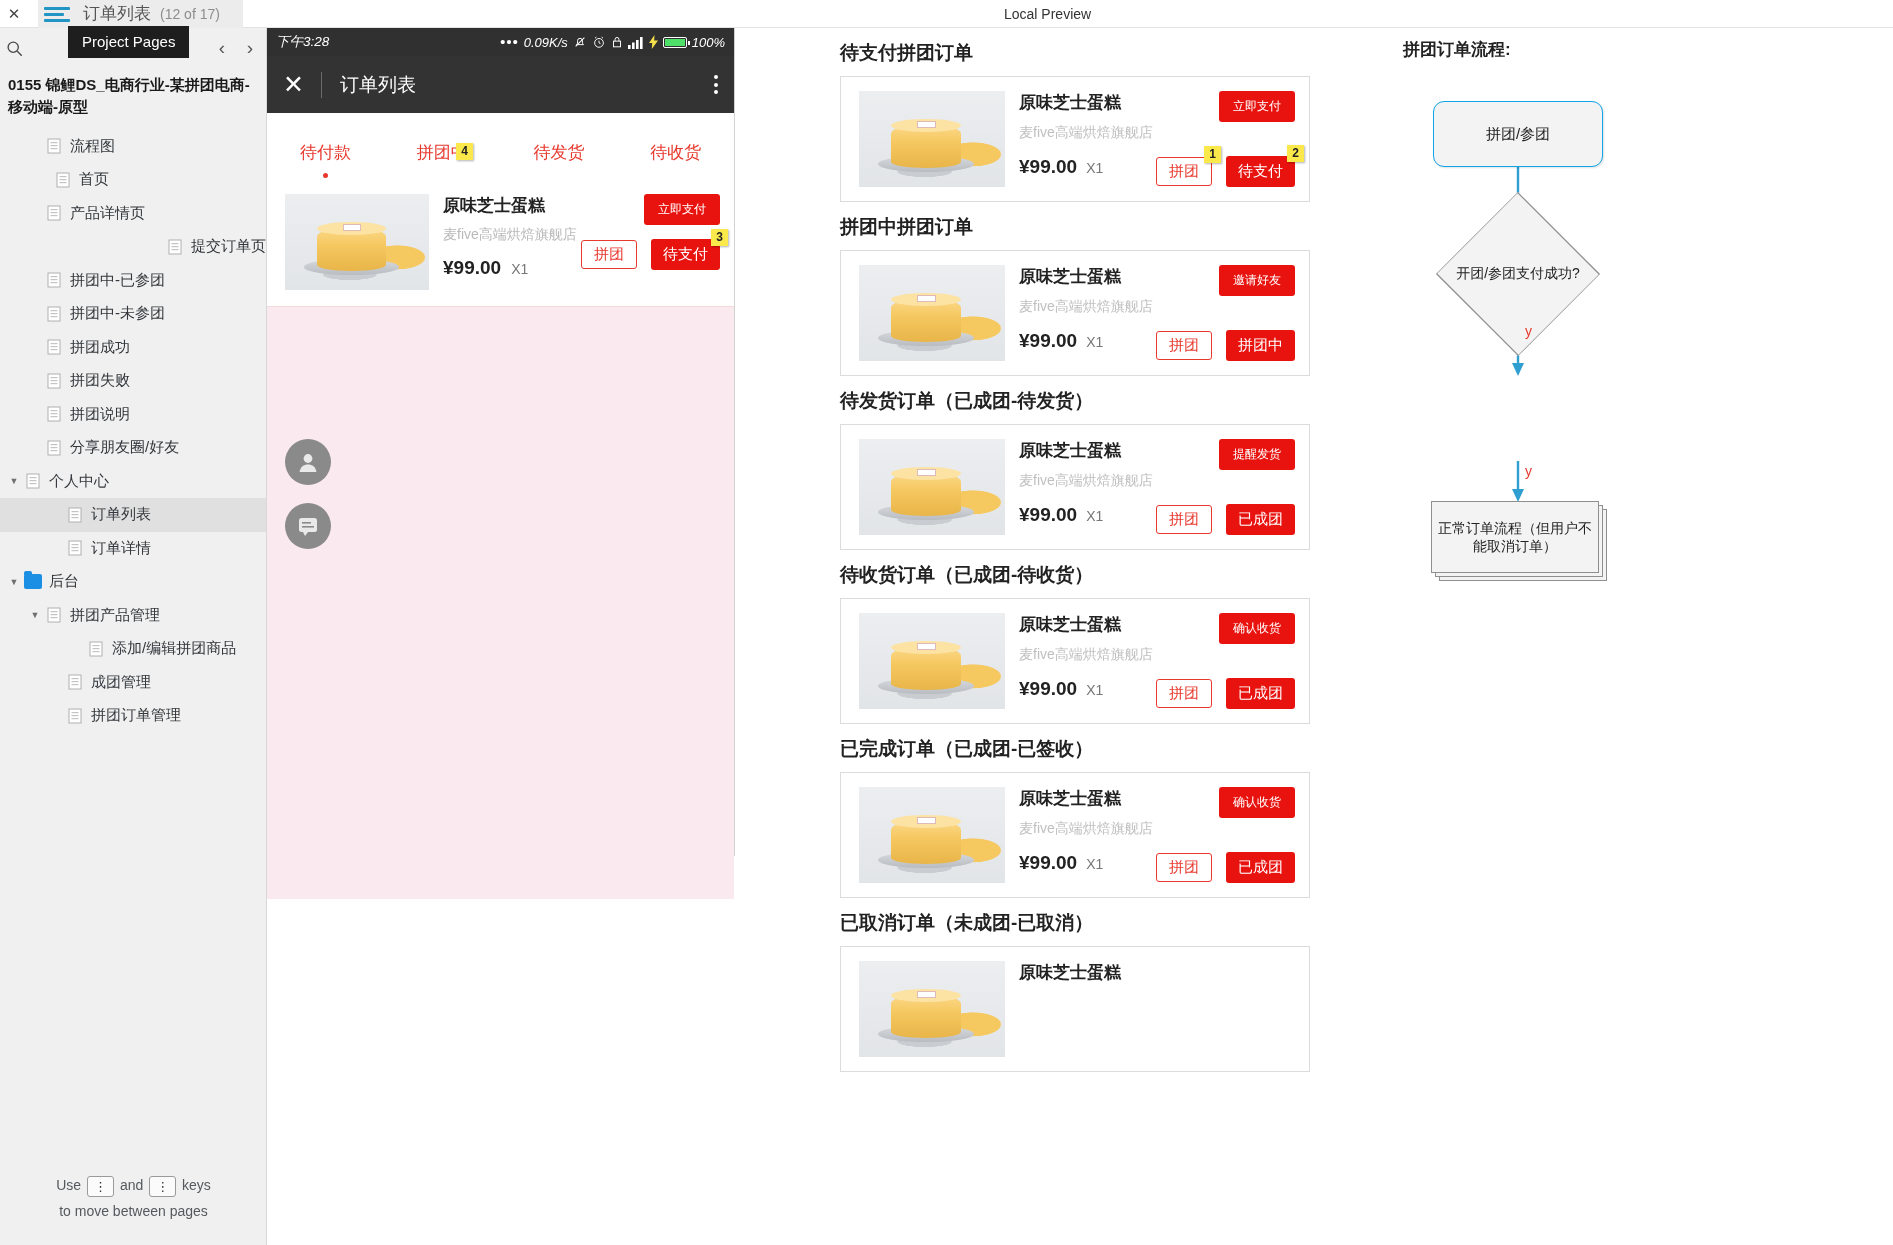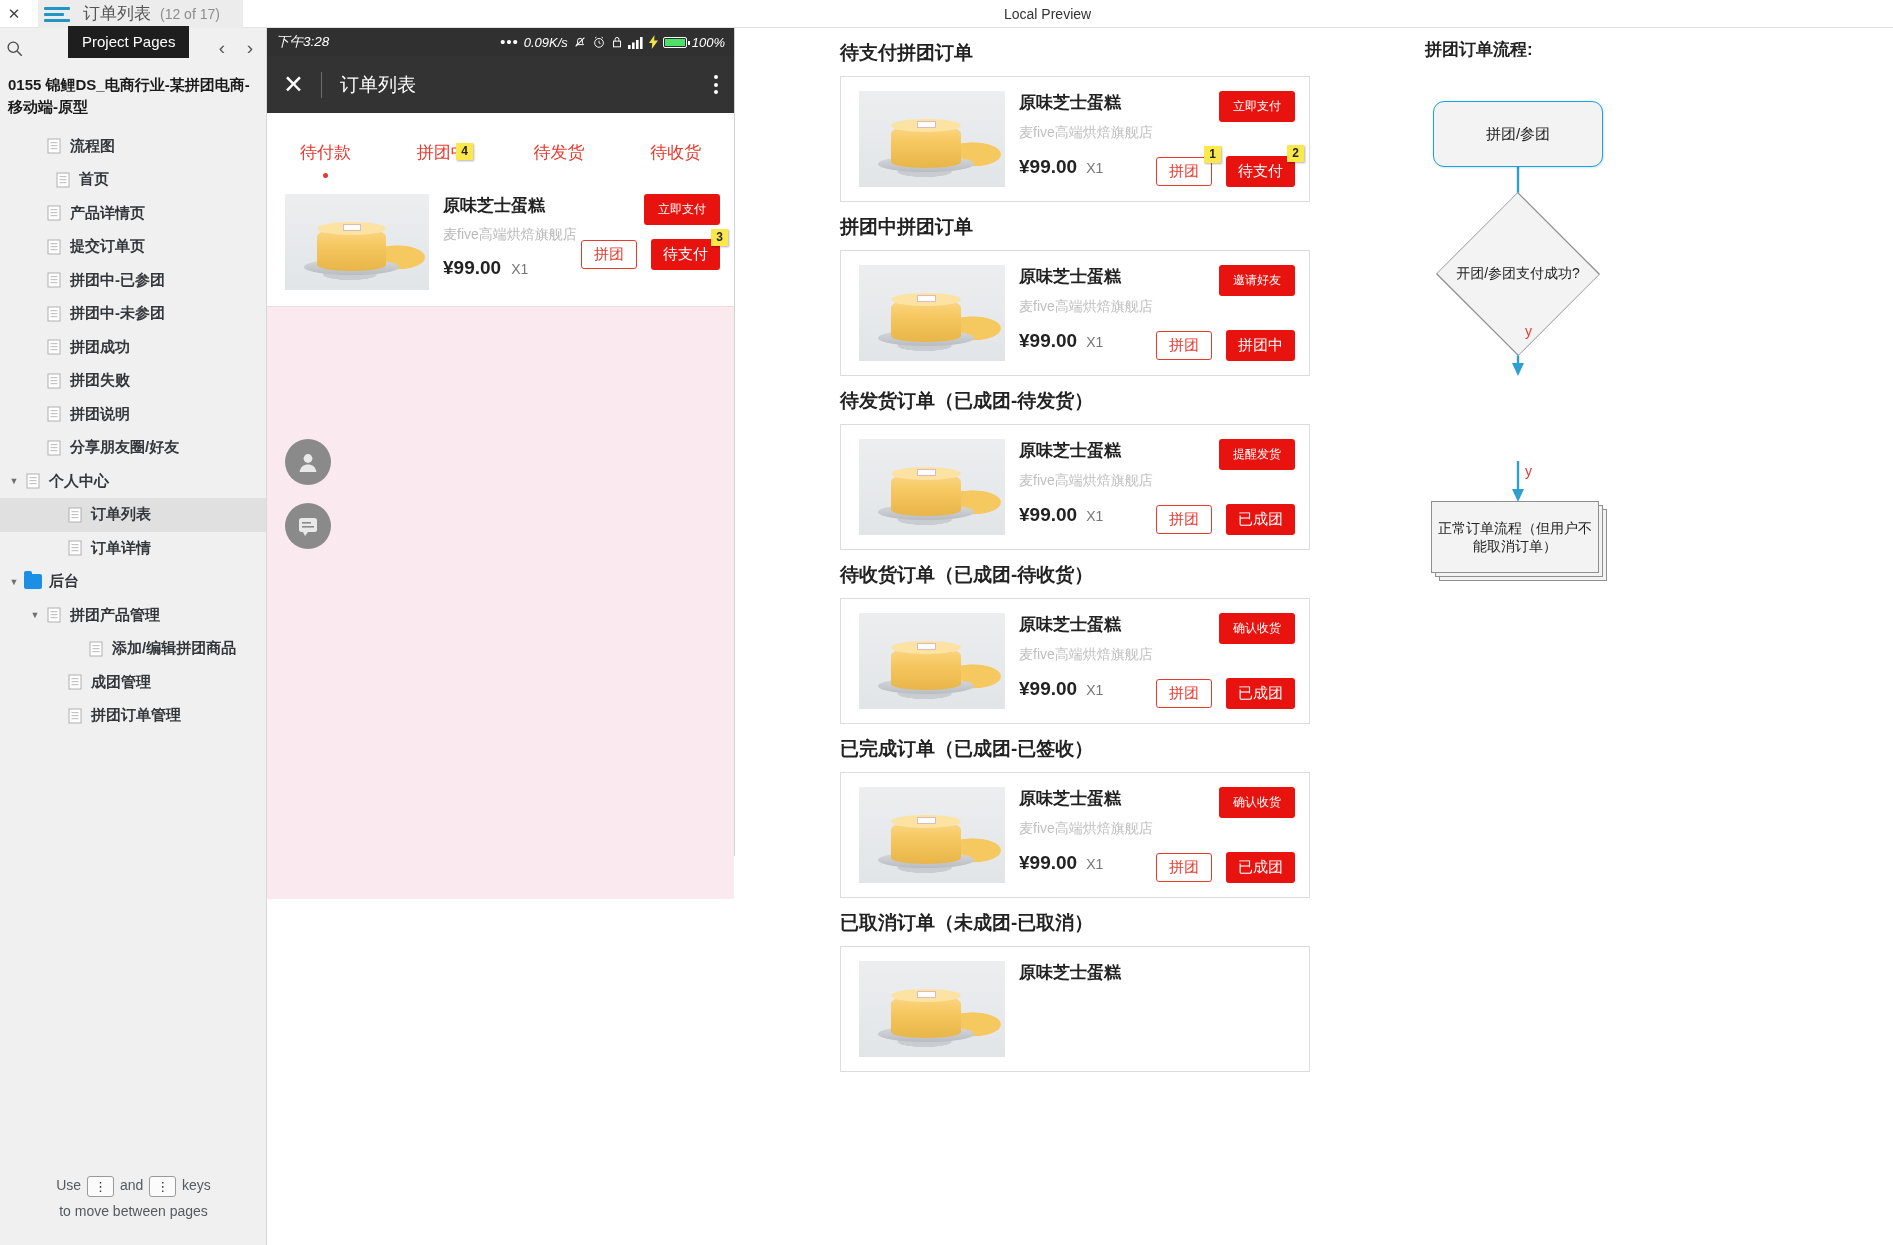--- a/index.html
+++ b/index.html
@@ -69,21 +69,21 @@
     color: #555; font-size: 19px; cursor: pointer;
   }
   .sb-prev { left: 210px; }
   .sb-next { left: 238px; }
 
   .sb-projtitle {
     padding: 6px 14px 10px 8px; font-size: 15px; font-weight: bold;
     color: #1a1a1a; line-height: 1.45;
   }
 
-  .tree { padding-top: 2px; font-weight: bold; }
+  .tree { padding-top: 2px; }
   .tree-item {
     display: flex; align-items: center; height: 33.5px;
     font-size: 15px; color: #33373b; cursor: pointer; white-space: nowrap;
   }
   .tree-item.selected { background: #e0e0e0; }
   .tw { width: 20px; display: flex; align-items: center; justify-content: center;
         font-size: 9px; color: #6f6f6f; flex: none; }
   .doc-icon { width: 18px; height: 18px; flex: none; margin-right: 7px; }
   .doc-icon svg { display: block; }
   .folder-icon { width: 18px; height: 15px; flex: none; margin-right: 7px;
@@ -219,21 +219,21 @@
   .o-price { font-size: 19px; font-weight: bold; color: #222; }
   .o-qty { font-size: 14px; color: #777; margin-left: 9px; }
   .o-actions {
     position: absolute; right: 14px; top: 14px; bottom: 14px; width: 200px;
     display: flex; flex-direction: column; align-items: flex-end; justify-content: space-between;
   }
   .o-row2 { display: flex; align-items: center; gap: 14px; }
 
   
   .flow { position: absolute; left: 1395px; top: 28px; width: 498px; height: 1217px; background: #fff; }
-  .flow-title { font-size: 17px; font-weight: bold; color: #222; margin: 10px 0 0 30px; }
+  .flow-title { font-size: 17px; font-weight: bold; color: #222; margin: 10px 0 0 8px; }
   .flow-canvas { position: relative; margin-left: 8px; margin-top: 10px; width: 330px; height: 520px; }
   .node-round {
     position: absolute; left: 30px; top: 30px; width: 170px; height: 66px;
     border: 1px solid #0ea5e9; border-radius: 11px; background: #f3f3f3;
     display: flex; align-items: center; justify-content: center;
     font-size: 15px; color: #222; box-shadow: 1px 1px 2px rgba(0,0,0,.12);
   }
   .diamond {
     position: absolute; width: 176px; height: 92px;
   }
@@ -321,21 +321,21 @@
           <span class="doc-icon">
             <svg width="18" height="18" viewBox="0 0 18 18">
               <rect x="3" y="2" width="12" height="14" fill="#fff" stroke="#b0b0b0"></rect>
               <rect x="5.5" y="5" width="7" height="1.2" fill="#c4c4c4"></rect>
               <rect x="5.5" y="8" width="7" height="1.2" fill="#c4c4c4"></rect>
               <rect x="5.5" y="11" width="7" height="1.2" fill="#c4c4c4"></rect>
             </svg>
           </span>
           <span>产品详情页</span>
         </div>
-        <div class="tree-item" style="padding-left: 25px;">
+        <div class="tree-item" style="padding-left: 25px; justify-content: flex-end;">
           <span class="tw"></span>
           <span class="doc-icon">
             <svg width="18" height="18" viewBox="0 0 18 18">
               <rect x="3" y="2" width="12" height="14" fill="#fff" stroke="#b0b0b0"></rect>
               <rect x="5.5" y="5" width="7" height="1.2" fill="#c4c4c4"></rect>
               <rect x="5.5" y="8" width="7" height="1.2" fill="#c4c4c4"></rect>
               <rect x="5.5" y="11" width="7" height="1.2" fill="#c4c4c4"></rect>
             </svg>
           </span>
           <span>提交订单页</span>

